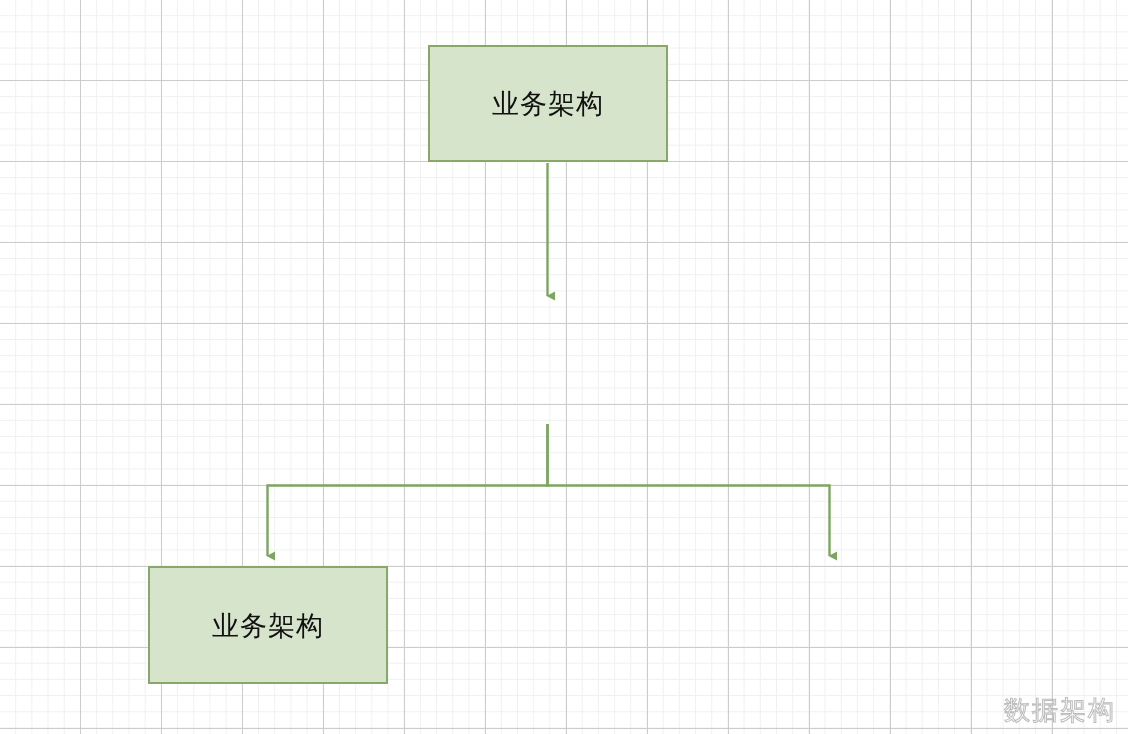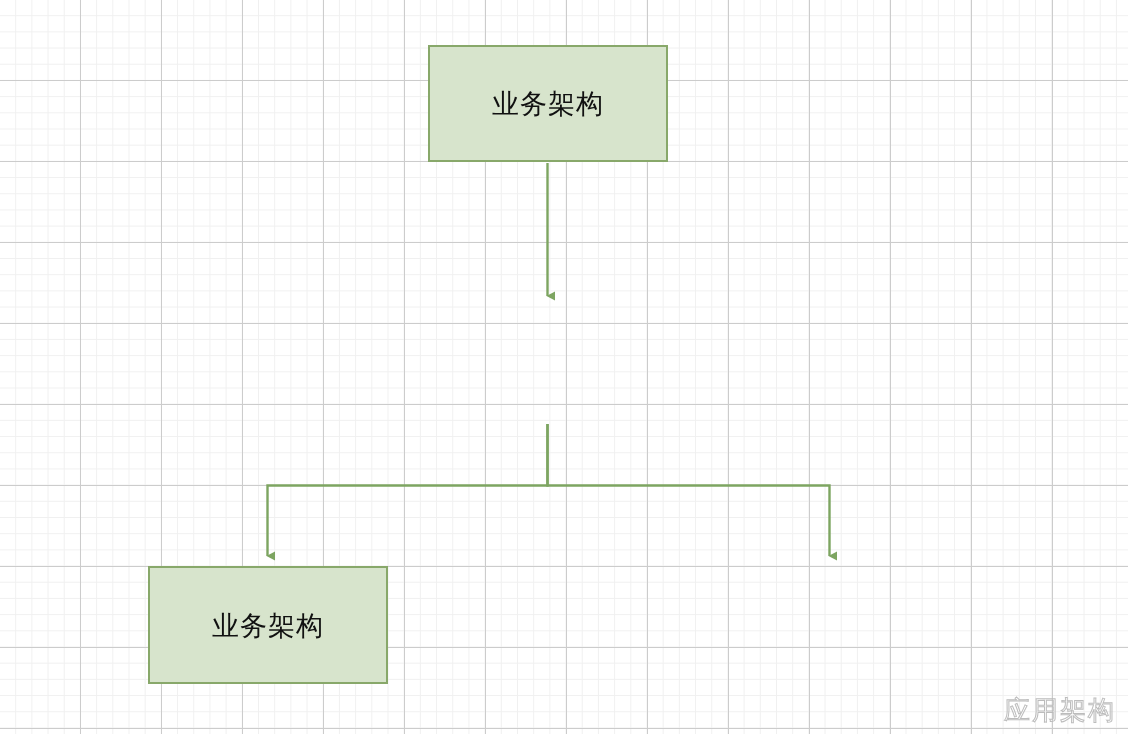--- a/index.html
+++ b/index.html
@@ -99,15 +99,15 @@
   <div class="node" id="node-business">
     <span class="node-label">业务架构</span>
   </div>
 
 
   <div class="node" id="node-data">
     <span class="node-label">业务架构</span>
   </div>
 
 
-  <div id="watermark">应用架构</div>
+  <div id="watermark">数据架构</div>
 
 </div>
 
 </body></html>

